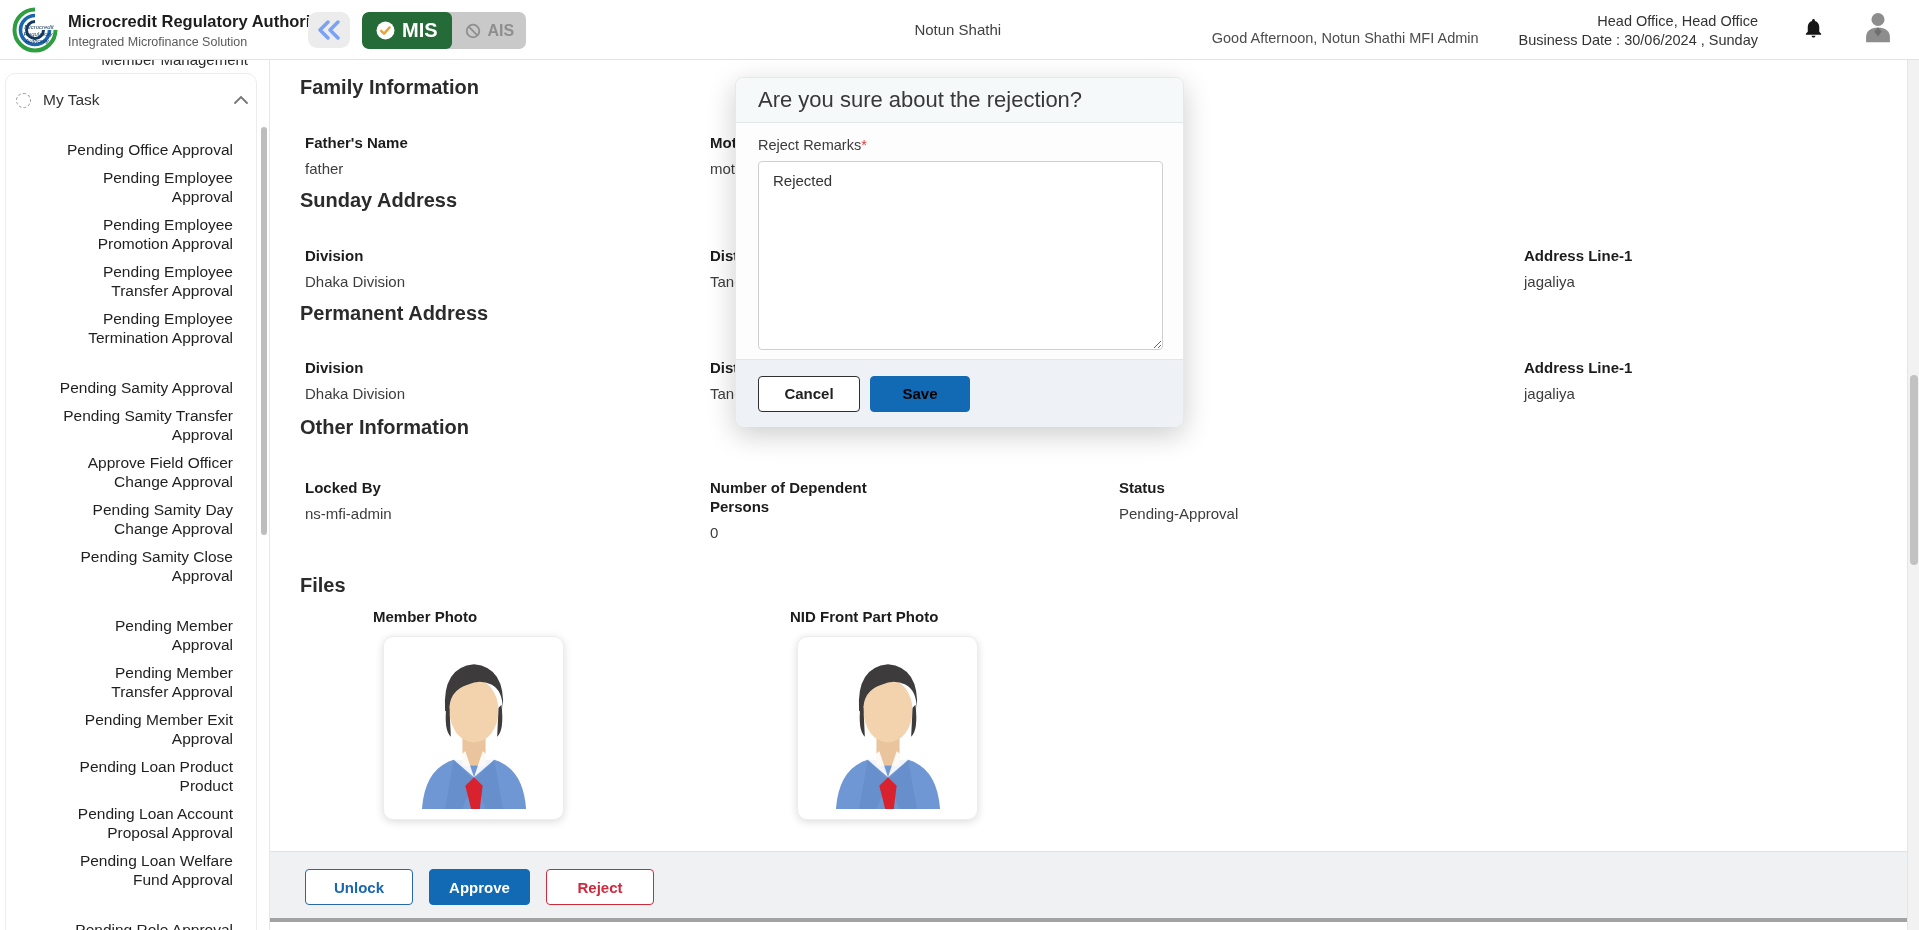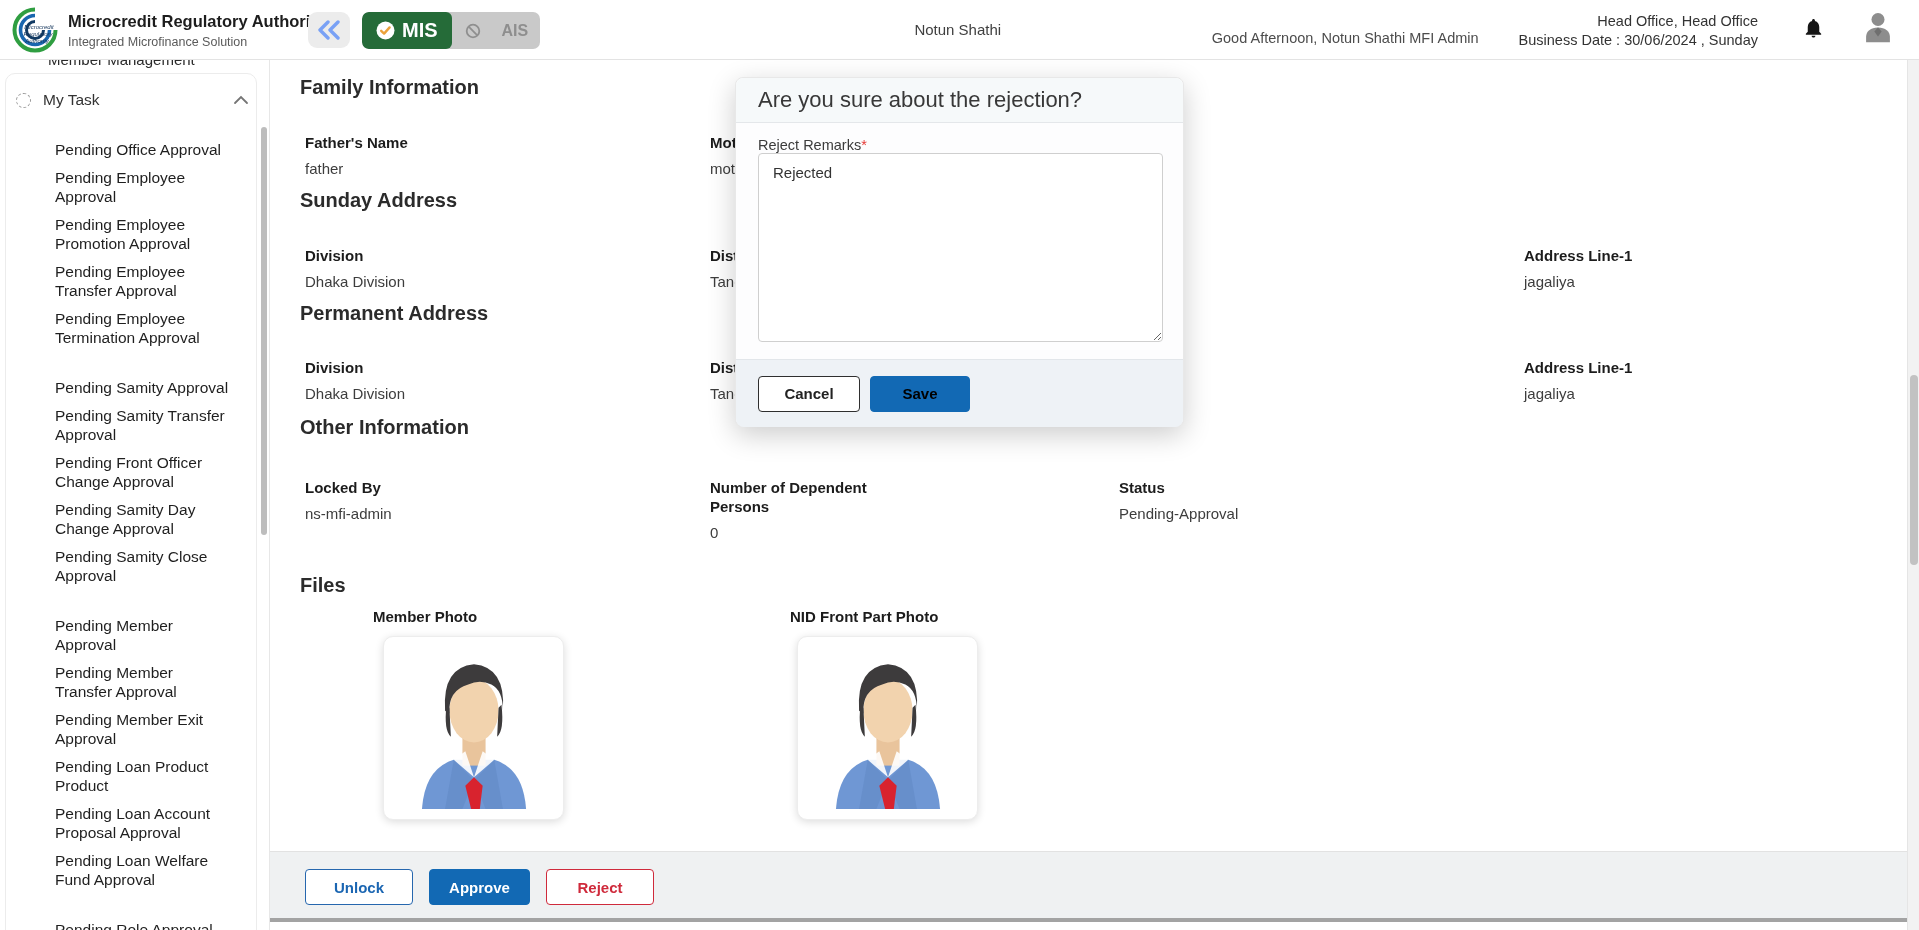--- a/index.html
+++ b/index.html
@@ -13,33 +13,33 @@
   .logo { width:46px; height:46px; }
   .brand-text { margin-left:10px; }
   .app-title { font-size:16.5px; font-weight:bold; color:#1d1d1d; }
   .app-subtitle { font-size:12.5px; color:#5a5a5a; margin-top:4px; }
   .collapse-btn { position:absolute; left:308px; top:12px; width:42px; height:36px; background:#ececec;
                   border:none; border-radius:9px; display:flex; align-items:center; justify-content:center; cursor:pointer; }
   .mode-switch { position:absolute; left:362px; top:12px; height:37px; background:#c9c9c9; border-radius:7px;
                  display:flex; align-items:stretch; overflow:hidden; }
   .mode-mis { display:flex; align-items:center; gap:7px; background:#256b38; border-radius:6px;
               padding:0 14px; color:#fff; font-weight:bold; font-size:20px; cursor:pointer; }
-  .mode-ais { display:flex; align-items:center; gap:20px; padding:0 12px; color:#8e8e8e;
+  .mode-ais { display:flex; align-items:center; gap:6px; padding:0 12px; color:#8e8e8e;
               font-weight:bold; font-size:16px; cursor:pointer; }
   .center-title { position:absolute; left:50%; top:21px; transform:translateX(-52%);
                   font-size:15px; color:#3f3f3f; }
   .header-right { position:absolute; right:18px; top:0; height:60px; display:flex; align-items:center; }
   .greeting { font-size:14.5px; color:#4c4c4c; align-self:flex-end; margin-bottom:14px; }
   .office-block { margin-left:40px; text-align:right; font-size:14.5px; color:#333; line-height:19px; padding-top:2px;}
   .bell-wrap { margin-left:44px; cursor:pointer; }
   .avatar-wrap { margin-left:36px; margin-right:6px; cursor:pointer; }
 
   
   .sidebar { position:absolute; left:0; top:60px; width:270px; height:870px; background:#fff;
-             border-right:1px solid #e7e7e7; overflow:hidden; z-index:10; }
+             border-right:1px solid #e7e7e7; overflow:hidden; z-index:10;text-align:right; }
   .clipped-top { position:absolute; left:48px; top:0; height:11px; overflow:hidden; width:200px; }
   .clipped-top span { display:block; transform:translateY(-9px); font-size:15px; color:#2a2a2a; }
   .task-panel { position:absolute; left:5px; top:13px; width:252px; height:980px;
                 border:1px solid #ececec; border-radius:10px; }
   .mytask-row { position:absolute; left:16px; top:28px; width:240px; height:24px;
                 display:flex; align-items:center; cursor:pointer; }
   .mytask-icon { width:15px; height:15px; border:1.6px dashed #9a9a9a; border-radius:50%; }
   .mytask-label { margin-left:12px; font-size:15.5px; color:#333; }
   .mytask-chevron { position:absolute; right:14px; top:4px; }
   .nav-list { position:absolute; left:55px; top:80px; width:182px; list-style:none; }
@@ -76,21 +76,21 @@
 
   
   .modal { position:absolute; left:735px; top:77px; width:449px; height:350px; background:#fdfdfe;
            border:1px solid #e8e8e8; border-radius:8px; box-shadow:0 8px 28px rgba(0,0,0,0.20); z-index:100; }
   .modal-header { height:45px; background:#f6f9fa; border-bottom:1px solid #e4e7ea;
                   border-radius:8px 8px 0 0; display:flex; align-items:center; padding:0 22px; }
   .modal-title { font-size:22px; color:#383838; }
   .modal-body { padding:14px 22px 0 22px; }
   .remarks-label { font-size:14.5px; color:#3b3b3b; }
   .req { color:#e53935; }
-  .remarks-input { margin-top:0; width:405px; height:189px; border:1px solid #cfcfcf; border-radius:4px;
+  .remarks-input { margin-top:8px; width:405px; height:189px; border:1px solid #cfcfcf; border-radius:4px;
                    font-family:inherit; font-size:15px; color:#333; padding:10px 14px; resize:both; outline:none; }
   .modal-footer { position:absolute; left:0; top:281px; width:100%; height:68px; background:#eef2f6;
                   border-top:1px solid #e2e6ea; border-radius:0 0 8px 8px; display:flex;
                   align-items:center; padding-left:22px; gap:10px; }
   .btn-cancel { width:102px; height:36px; background:#fff; border:1.5px solid #2f2f2f; border-radius:4px;
                 font-family:inherit; font-size:15px; font-weight:bold; color:#222; cursor:pointer; }
   .btn-save { width:100px; height:36px; background:#1269b4; border:1px solid #1269b4; border-radius:4px;
               font-family:inherit; font-size:15px; font-weight:bold; color:#000000; cursor:pointer; }
 
   
@@ -180,21 +180,21 @@
   </svg>
 
   <ul class="nav-list">
     <li>Pending Office Approval</li>
     <li>Pending Employee Approval</li>
     <li>Pending Employee Promotion Approval</li>
     <li>Pending Employee Transfer Approval</li>
     <li>Pending Employee Termination Approval</li>
     <li class="gap-top">Pending Samity Approval</li>
     <li>Pending Samity Transfer Approval</li>
-    <li>Pending Front Officer Change Approval</li>
+    <li>Approve Field Officer Change Approval</li>
     <li>Pending Samity Day Change Approval</li>
     <li>Pending Samity Close Approval</li>
     <li class="gap-top">Pending Member Approval</li>
     <li>Pending Member Transfer Approval</li>
     <li>Pending Member Exit Approval</li>
     <li>Pending Loan Product Product</li>
     <li>Pending Loan Account Proposal Approval</li>
     <li>Pending Loan Welfare Fund Approval</li>
     <li class="gap-top">Pending Role Approval</li>
     <li class="gap-top">Pending User Approval</li>

